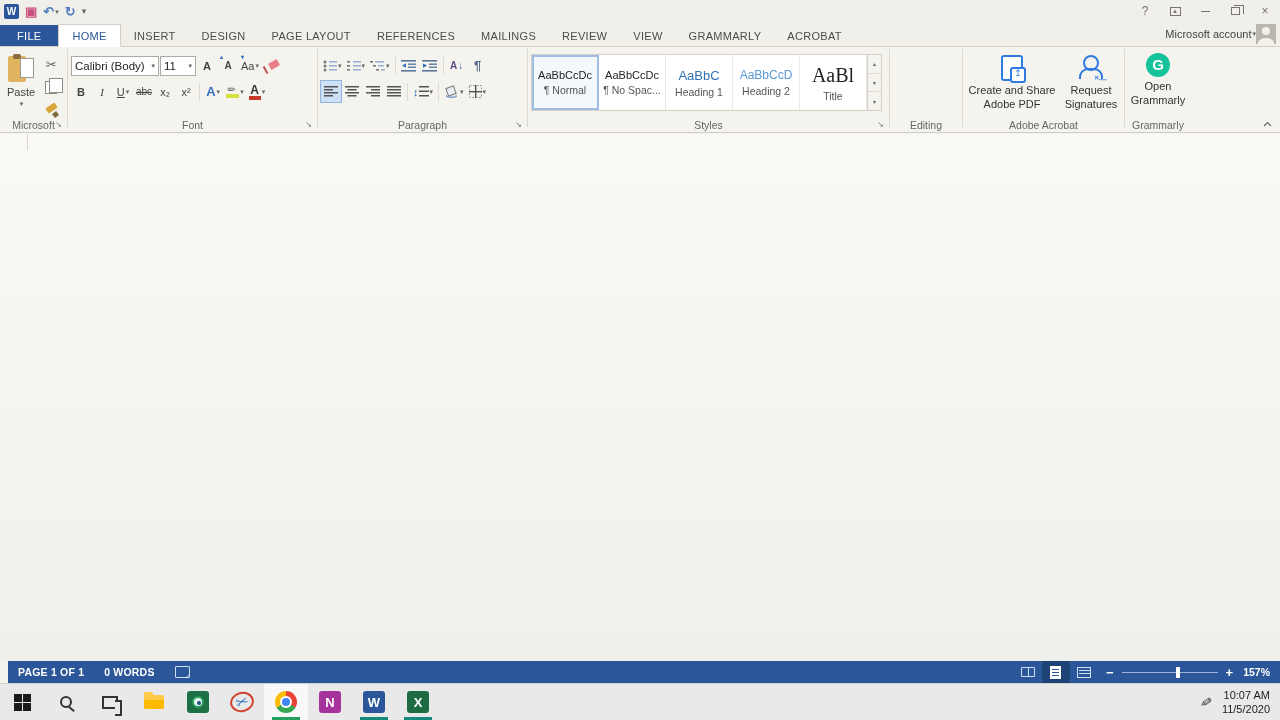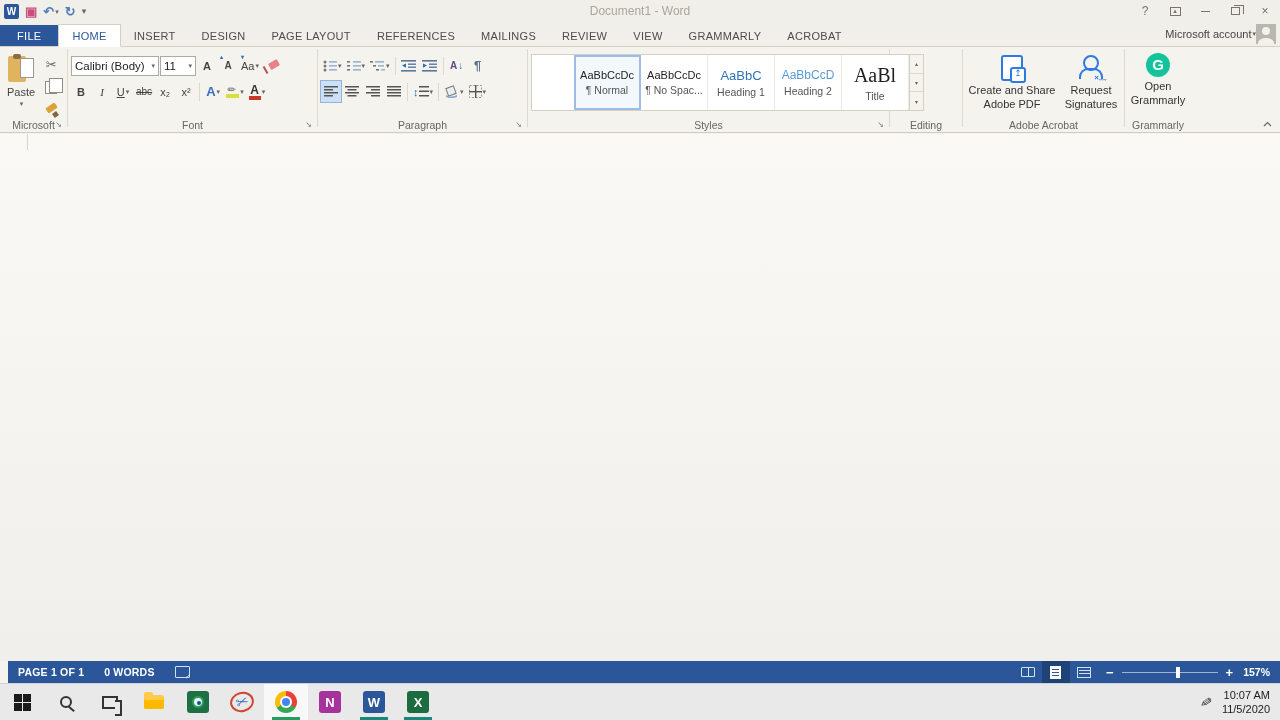--- a/index.html
+++ b/index.html
@@ -86,21 +86,21 @@
   
   svg.mini { display:block; }
   .para-grid { display:flex; flex-direction:column; gap:5px; padding-top:4px; }
   .vline { width:1px; height:18px; background:#dcd9cf; margin:0 2px; align-self:center; }
   .sort-icon { display:flex; align-items:center; font-size:10px; font-weight:bold; color:#5b4a8a; }
   .sort-arrow { color:#2b6cb8; font-size:10px; margin-left:1px; }
   .pilcrow { color:#5a6e8c; font-size:13px; font-weight:bold; }
 
   
   .styles-wrap { display:flex; padding-top:3px; }
-  .styles-gallery { display:flex; background:#fff; border:1px solid #d4d0c6; height:57px;padding-left:42px; }
+  .styles-gallery { display:flex; background:#fff; border:1px solid #d4d0c6; height:57px; }
   .style-item { width:67px; display:flex; flex-direction:column; align-items:center; justify-content:center; gap:3px; border-right:1px solid #eceae4; padding:3px 2px; background:#fff; }
   .style-item.selected { outline:2px solid #9ebce4; outline-offset:-2px; background:#f3f8fd; }
   .style-preview { font-size:11px; color:#222; white-space:nowrap; overflow:hidden; }
   .style-name { font-size:10.5px; color:#555; white-space:nowrap; overflow:hidden; max-width:64px; }
   .prev-h1 { color:#2e74b5; font-size:13px; }
   .prev-h2 { color:#5b9bd5; font-size:12px; }
   .prev-title { font-size:20px; color:#1f1f1f; font-family:"Liberation Serif",serif; }
   .style-scroll { width:14px; display:flex; flex-direction:column; border:1px solid #d4d0c6; border-left:none; background:#f4f3ee; }
   .style-scroll button { flex:1; border:none; background:none; font-size:6px; color:#666; border-bottom:1px solid #ddd9cf; }
   .style-scroll button:last-child { border-bottom:none; }
@@ -194,21 +194,20 @@
         </button>
       <button class="qat-btn">
           <span class="undo-glyph">↶</span>
           <span class="mini-caret">▾</span>
         </button>
       <button class="qat-btn">
           <span class="redo-glyph">↻</span>
         </button>
       <button class="qat-btn qat-more">▾</button>
     </div>
-    <div class="title-text">Document1 - Word</div>
     <div class="win-controls">
       <button class="win-btn">?</button>
       <button class="win-btn">
           <span class="ribbon-display-box">▴</span>
         </button>
       <button class="win-btn">
           <span class="min-bar"></span>
         </button>
       <button class="win-btn">
           <span class="restore-box"></span>

